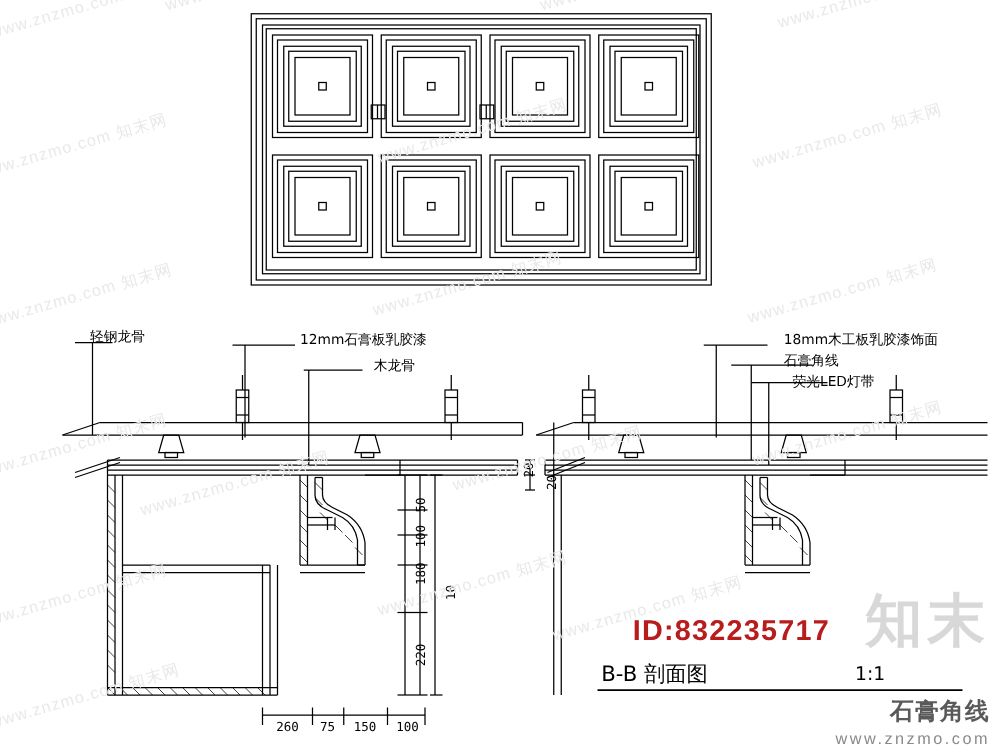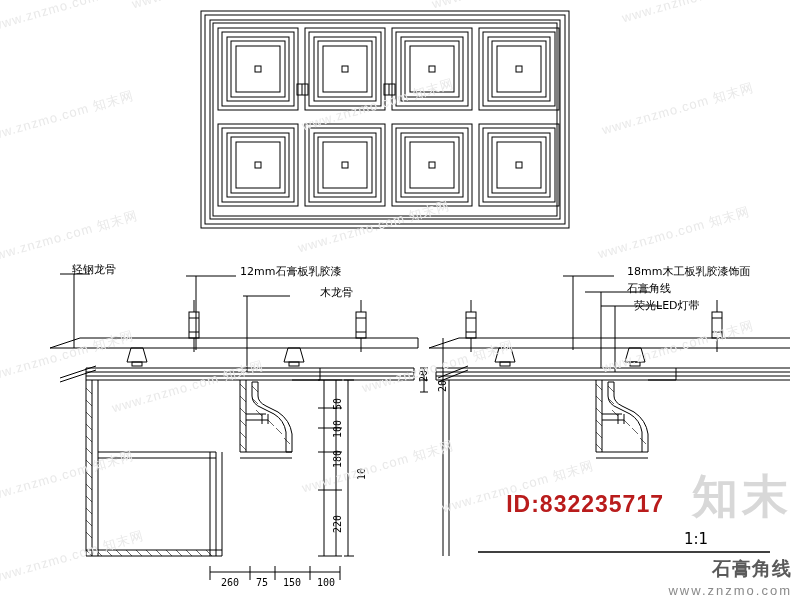--- a/index.html
+++ b/index.html
@@ -435,40 +435,41 @@
         <line x1="648" y1="380" x2="676" y2="380"></line>
         <line x1="676" y1="368" x2="676" y2="380"></line>
       </g>
 
       <line x1="478" y1="552" x2="770" y2="552" stroke-width="1.4"></line>
     </g>
   </svg>
 
   <div class="cad-label" style="left:28px; top:262px;">轻钢龙骨</div>
   <div class="cad-label" style="left:196px; top:264px;">12mm石膏板乳胶漆</div>
-  <div class="cad-label" style="left:276px; top:285px;text-align:right;">木龙骨</div>
+  <div class="cad-label" style="left:255px; top:285px;text-align:right;">木龙骨</div>
 
   <div class="cad-label" style="left:583px; top:264px;">18mm木工板乳胶漆饰面</div>
   <div class="cad-label" style="left:583px; top:281px;">石膏角线</div>
   <div class="cad-label" style="left:590px; top:298px;">荧光LED灯带</div>
 
   <div class="cad-num rot" style="left:332px; top:410px;">50</div>
   <div class="cad-num rot" style="left:332px; top:438px;">100</div>
   <div class="cad-num rot" style="left:332px; top:468px;">180</div>
   <div class="cad-num rot" style="left:332px; top:533px;">220</div>
   <div class="cad-num rot" style="left:356px; top:480px;">10</div>
 
   <div class="cad-num rot" style="left:418px; top:382px;">20</div>
   <div class="cad-num rot" style="left:437px; top:392px;">20</div>
 
   <div class="cad-num" style="left:221px; top:577px;">260</div>
   <div class="cad-num" style="left:256px; top:577px;">75</div>
   <div class="cad-num" style="left:283px; top:577px;">150</div>
   <div class="cad-num" style="left:317px; top:577px;">100</div>
 
+  <div class="title-main" style="left:481px; top:528px;">B-B 剖面图</div>
   <div class="title-scale" style="left:684px; top:530px;">1:1</div>
 
   <div class="wm-row" style="left:-10px; top:18px;">www.znzmo.com 知末网</div>
   <div class="wm-row" style="left:130px; top:-4px;">www.znzmo.com 知末网</div>
   <div class="wm-row" style="left:430px; top:-4px;">www.znzmo.com 知末网</div>
   <div class="wm-row" style="left:620px; top:10px;">www.znzmo.com 知末网</div>
   <div class="wm-row" style="left:-20px; top:130px;">www.znzmo.com 知末网</div>
   <div class="wm-row" style="left:300px; top:118px;">www.znzmo.com 知末网</div>
   <div class="wm-row" style="left:600px; top:122px;">www.znzmo.com 知末网</div>
   <div class="wm-row" style="left:-16px; top:250px;">www.znzmo.com 知末网</div>

